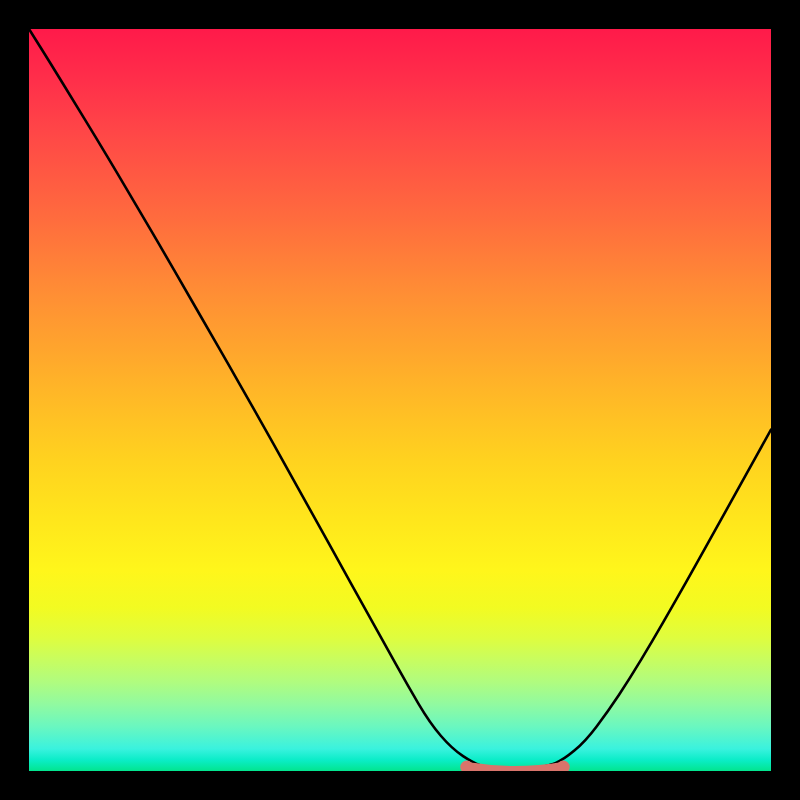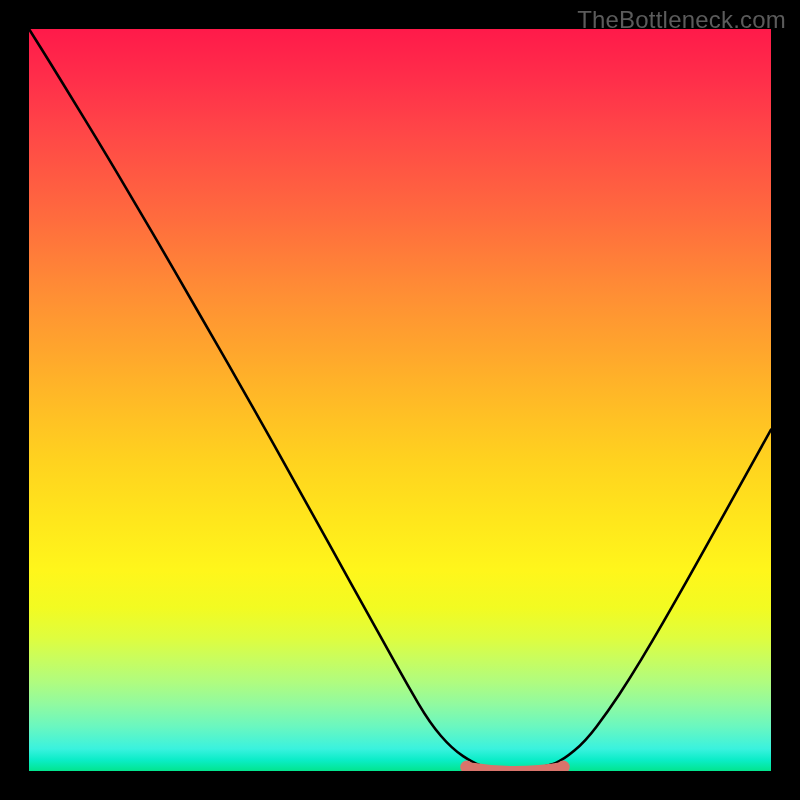--- a/index.html
+++ b/index.html
@@ -55,21 +55,20 @@
   .curve {
     position: absolute;
     inset: 0;
     z-index: 10;
   }
 </style>
 </head>
 <body>
 <div class="frame">
 
-  <div class="watermark">TheBottleneck.com</div>
 
   <div class="plot">
     <div class="gradient"></div>
 
     <svg class="curve" viewBox="0 0 742 742" preserveAspectRatio="none">
       <g>
         <path id="main-curve" d="M 0.00 0.00 Q 0.00 0.00 11.13 17.81 Q 22.26 35.62 33.39 53.79 Q 44.52 71.97 55.65 90.15 Q 66.78 108.33 77.91 126.88 Q 89.04 145.43 100.17 164.35 Q 111.30 183.27 122.43 202.19 Q 133.56 221.12 144.69 240.41 Q 155.82 259.70 166.95 278.99 Q 178.08 298.28 189.21 317.58 Q 200.34 336.87 211.47 356.53 Q 222.60 376.19 233.73 395.86 Q 244.86 415.52 255.99 435.55 Q 267.12 455.59 278.25 475.62 Q 289.38 495.66 300.51 515.69 Q 311.64 535.72 322.77 555.76 Q 333.90 575.79 345.03 595.83 Q 356.16 615.86 367.29 635.89 Q 378.42 655.93 389.55 674.85 Q 400.68 693.77 411.81 706.75 Q 422.94 719.74 434.07 727.16 Q 445.20 734.58 452.62 736.81 Q 460.04 739.03 467.46 739.77 Q 474.88 740.52 482.30 740.52 Q 489.72 740.52 497.14 740.14 Q 504.56 739.77 511.98 738.29 Q 519.40 736.81 526.82 733.84 Q 534.24 730.87 545.37 721.60 Q 556.50 712.32 567.63 697.48 Q 578.76 682.64 589.89 665.94 Q 601.02 649.25 612.15 630.70 Q 623.28 612.15 634.41 592.86 Q 645.54 573.57 656.67 553.90 Q 667.80 534.24 678.93 514.21 Q 690.06 494.17 701.19 474.14 Q 712.32 454.10 727.16 427.39 T 742.00 400.68" fill="none" stroke="#000000" stroke-width="2.6" stroke-linecap="round" stroke-linejoin="round"></path>
       </g>
       <g id="marker-group">
           <path d="M 437.78 738.03 Q 486.01 746.03 534.24 738.03" fill="none" stroke="#d9746b" stroke-width="10" stroke-linecap="round"></path>

